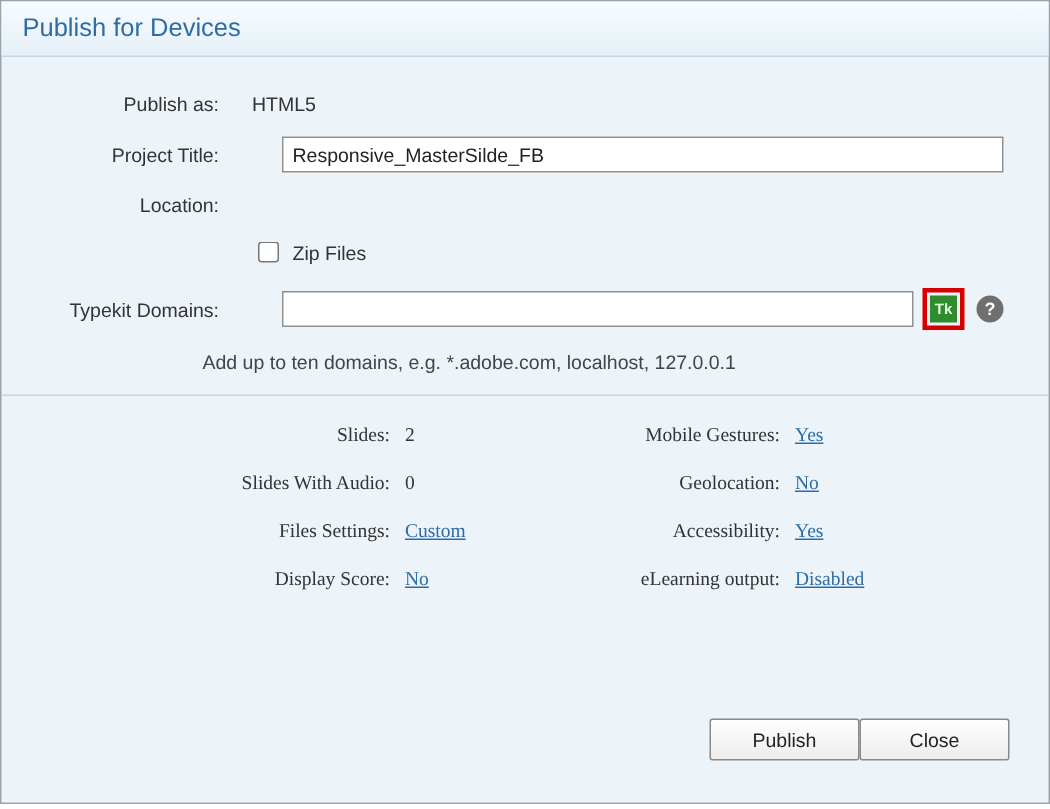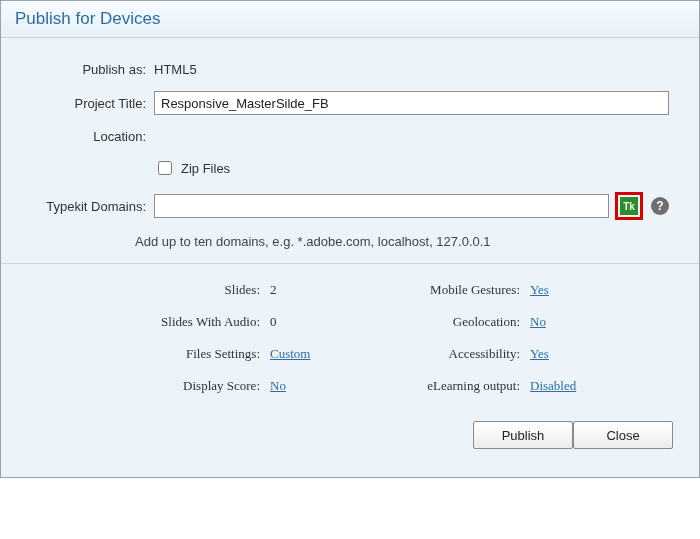--- a/index.html
+++ b/index.html
@@ -5,41 +5,42 @@
   html, body {
     margin: 0;
     padding: 0;
     font-family: "Segoe UI", Tahoma, sans-serif;
     font-size: 13px;
     color: #2b2b2b;
     background: #fff;
   }
   .window {
     width: 700px;
-    height: 478px;
+    height: 536px;
     box-sizing: border-box;
     border: 1px solid #9aa3aa;
     background: linear-gradient(#f5fbff, #ecf3f9 40px, #ecf3f9);
   }
   .titlebar {
     height: 36px;
     line-height: 36px;
     padding: 0 14px;
     font-size: 17px;
     color: #2d6da3;
     background: linear-gradient(#f7fcff, #e6f0f8);
     border-bottom: 1px solid #c9d4dd;
   }
   .body {
     padding: 10px 30px 0 30px;
   }
   .row {
     display: flex;
     align-items: center;
     margin: 14px 0;
+    gap: 14px;
   }
   .row .label {
     width: 115px;
     text-align: right;
     padding-right: 8px;
     color: #333;
     font-size: 13px;
   }
   .row .value {
     flex: 1;
@@ -51,20 +52,21 @@
     color: #333;
   }
   input[type="text"] {
     flex: 1;
     height: 22px;
     border: 1px solid #8f8f8f;
     padding: 0 6px;
     font-size: 13px;
     background: #fff;
     color: #222;
+    margin-left: 20px;
   }
   .folder-icon svg { display: block; }
   .folder-icon { margin-left: 18px; cursor: pointer; }
   .checkbox-wrap {
     display: flex;
     align-items: center;
     gap: 6px;
     font-size: 13px;
     color: #333;
   }

